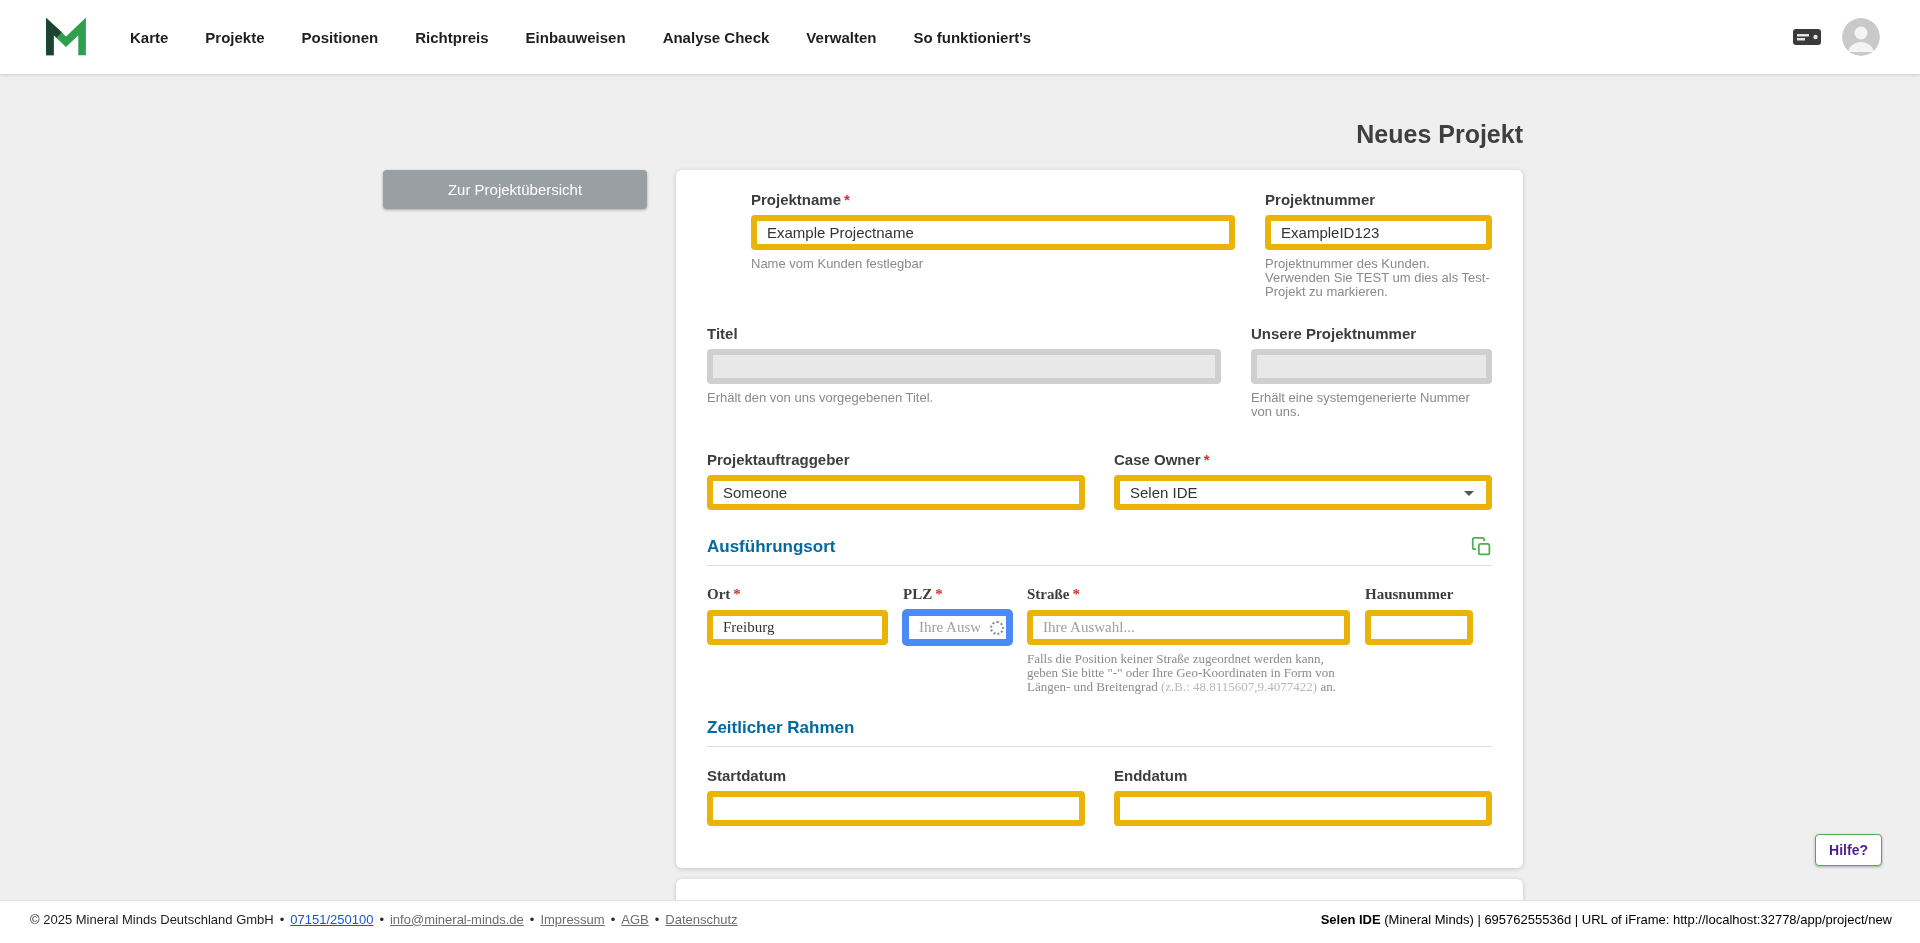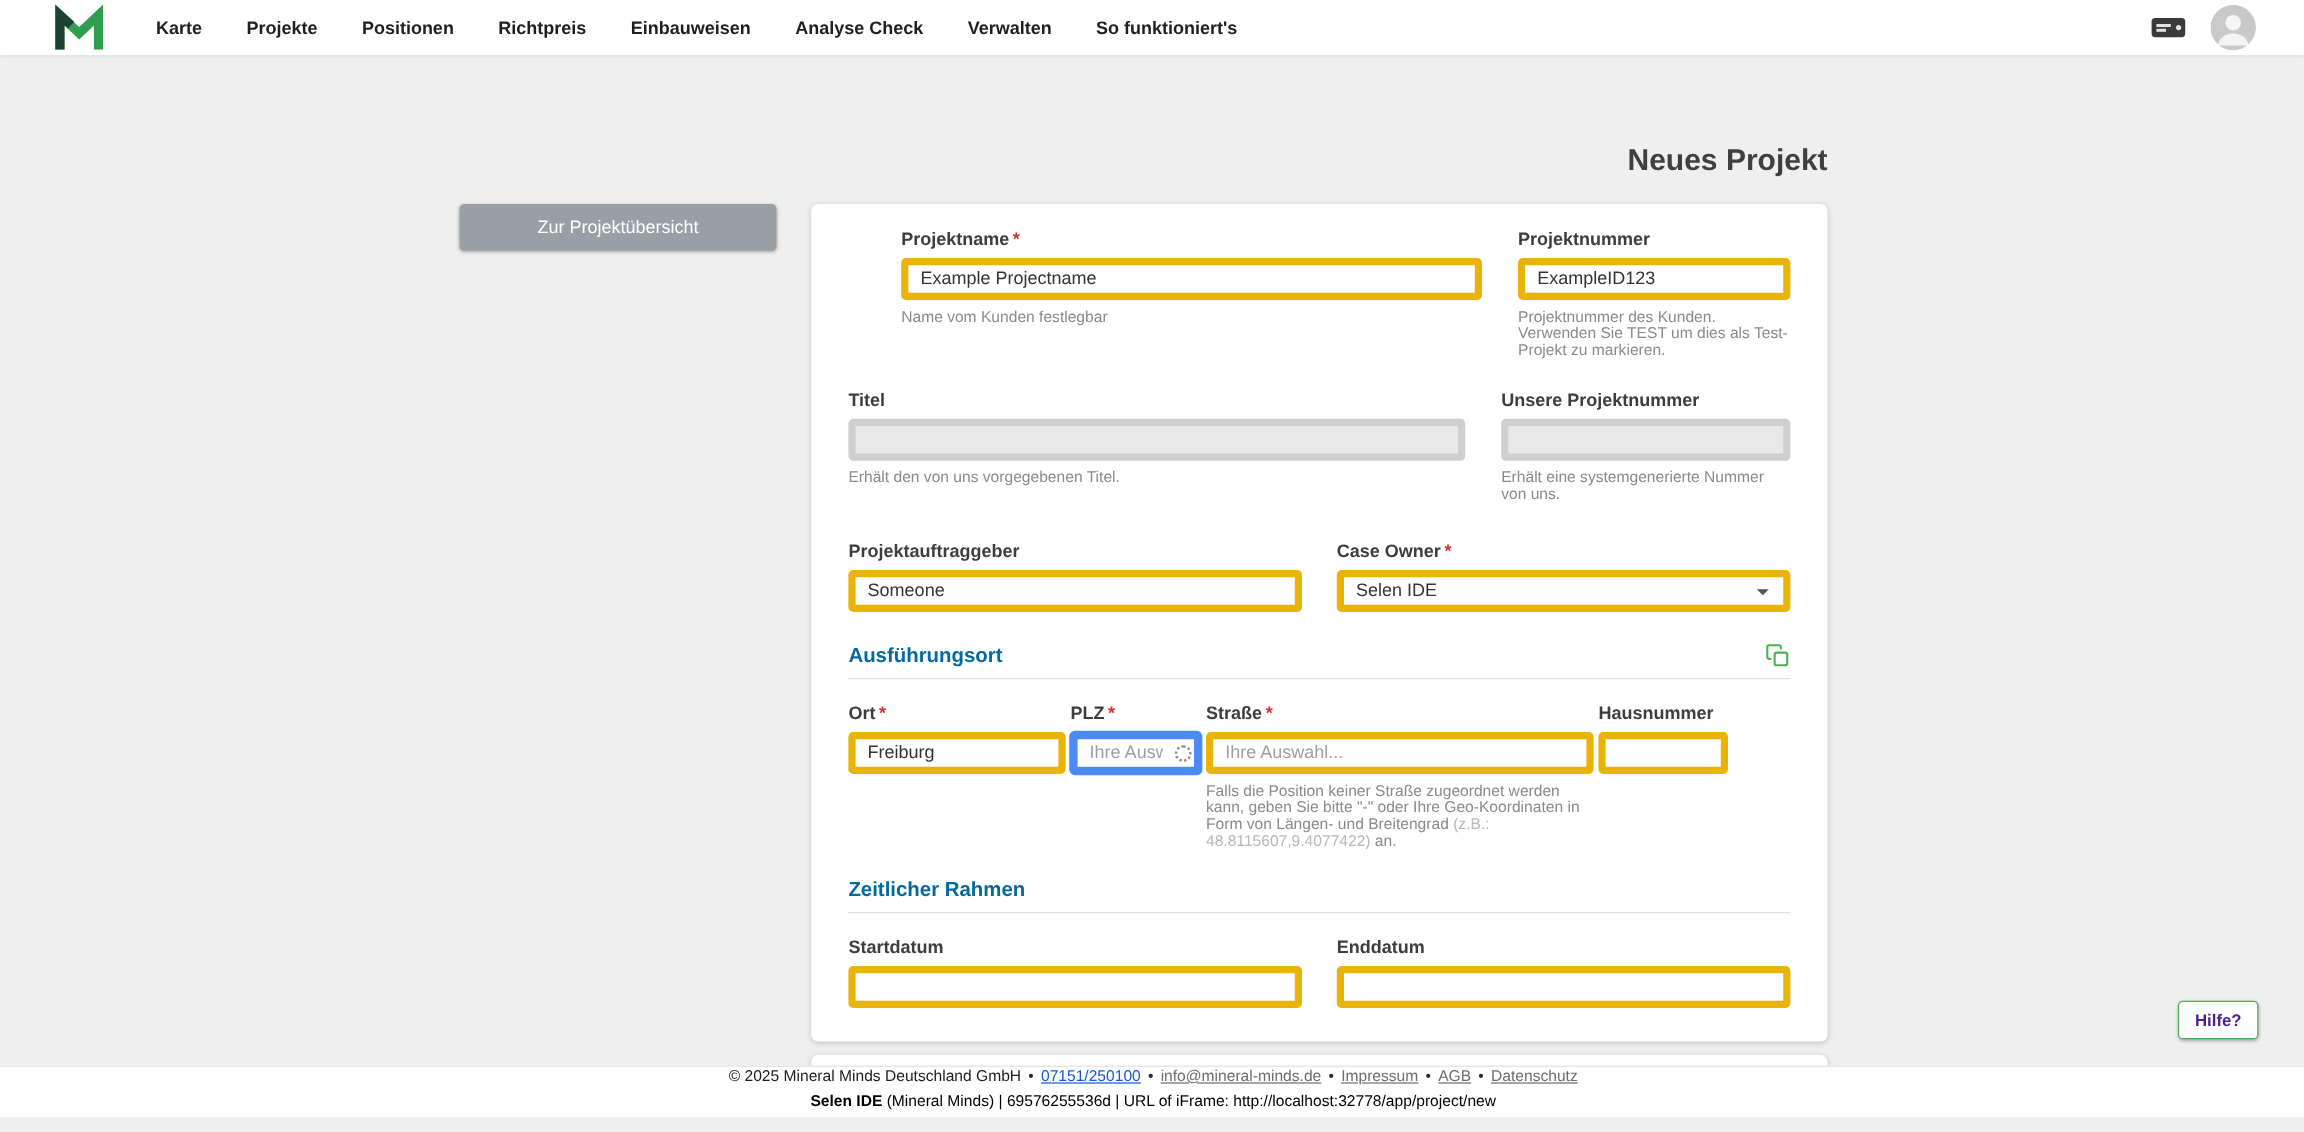--- a/index.html
+++ b/index.html
@@ -7,21 +7,21 @@
   body {
     font-family: "Liberation Sans", sans-serif;
     background: #efefef;
     position: relative;
     overflow: hidden;
     color: #333;
   }
 
   
   .navbar {
-    position: absolute; top: 0; left: 0; width: 100%; height: 46px;
+    position: absolute; top: 0; left: 0; width: 100%; height: 74px;
     background: #fff; display: flex; align-items: center;
     padding: 0 40px 0 44px;
     box-shadow: 0 1px 3px rgba(0,0,0,.14);
     z-index: 20;
   }
   .logo { display: flex; align-items: center; margin-right: 42px; cursor: pointer; }
   .nav-links { display: flex; gap: 37px; align-items: center; }
   .nav-link { font-size: 15px; font-weight: 700; color: #1f1f1f; cursor: pointer; text-decoration: none; white-space: nowrap; }
   .nav-right { margin-left: auto; display: flex; align-items: center; gap: 20px; }
   .icon-btn { cursor: pointer; display: inline-flex; align-items: center; }
@@ -47,21 +47,21 @@
   .card-peek {
     position: absolute; left: 676px; top: 879px; width: 847px; height: 24px;
     background: #fff; border-radius: 6px 6px 0 0; box-shadow: 0 1px 5px rgba(0,0,0,.18);
     z-index: 1;
   }
 
   .frow { display: flex; }
   .row-1 { gap: 30px; margin-bottom: 26px; margin-left: 44px; }
   .row-2 { gap: 30px; margin-bottom: 32px; }
   .row-3 { gap: 29px; }
-  .row-4 { gap: 4px; margin-bottom: 24px; }
+  .row-4 { gap: 15px; margin-bottom: 24px; font-family: Liberation Serif, serif; }
   .row-5 { gap: 29px; }
   .w514 { width: 514px; } .w241 { width: 241px; } .w378 { width: 378px; }
   .w181 { width: 181px; } .w109 { width: 109px; } .w323 { width: 323px; } .w108 { width: 108px; }
 
   .field label { display: block; font-size: 15px; font-weight: 700; color: #3d3d3d; margin-bottom: 7px; line-height: 17px; }
   .req { color: #d32f2f; margin-left: 3px; font-weight: 700; }
   .control {
     width: 100%; height: 35px; border: 6px solid #eab308; border-radius: 4px;
     padding: 0 10px; font-size: 15px; color: #333; font-family: inherit; background: #fff;
     outline: none;
@@ -96,24 +96,24 @@
   
   .help-btn {
     position: absolute; right: 38px; bottom: 77px; z-index: 30;
     background: #fff; border: 1px solid #4caf50; border-radius: 4px;
     padding: 7px 13px; font-size: 14px; font-weight: 700; color: #4c1d95;
     font-family: inherit; box-shadow: 0 1px 3px rgba(0,0,0,.3); cursor: pointer;
   }
 
   
   .footer {
-    position: absolute; left: 0; bottom: 12px; width: 100%; height: 43px;
+    position: absolute; left: 0; bottom: 0; width: 100%; height: 43px;
     background: #fff; border-top: 1px solid #e2e2e2; z-index: 10;
     display: flex; align-items: center; justify-content: space-between;
-    padding: 0 28px 6px 30px; font-size: 13px; color: #1d1d1d; flex-direction: column;
+    padding: 0 28px 6px 30px; font-size: 13px; color: #1d1d1d;
   }
   .footer-left { display: flex; align-items: center; gap: 6px; white-space: nowrap; }
   .flink { text-decoration: underline; color: #6d6d6d; cursor: pointer; }
   .flink.phone { color: #1558d6; }
   .sep { color: #2a2a2a; }
   .session { white-space: nowrap; color: #000; }
   .session b { font-weight: 700; }
 </style>
 </head>
 <body>

